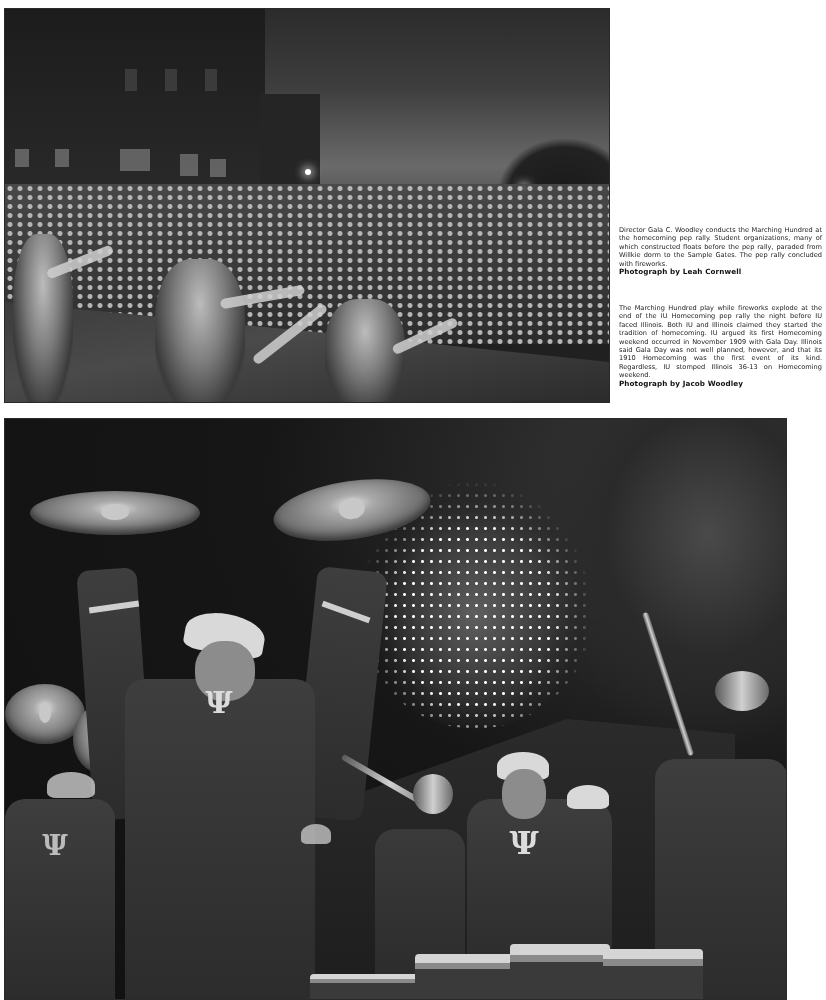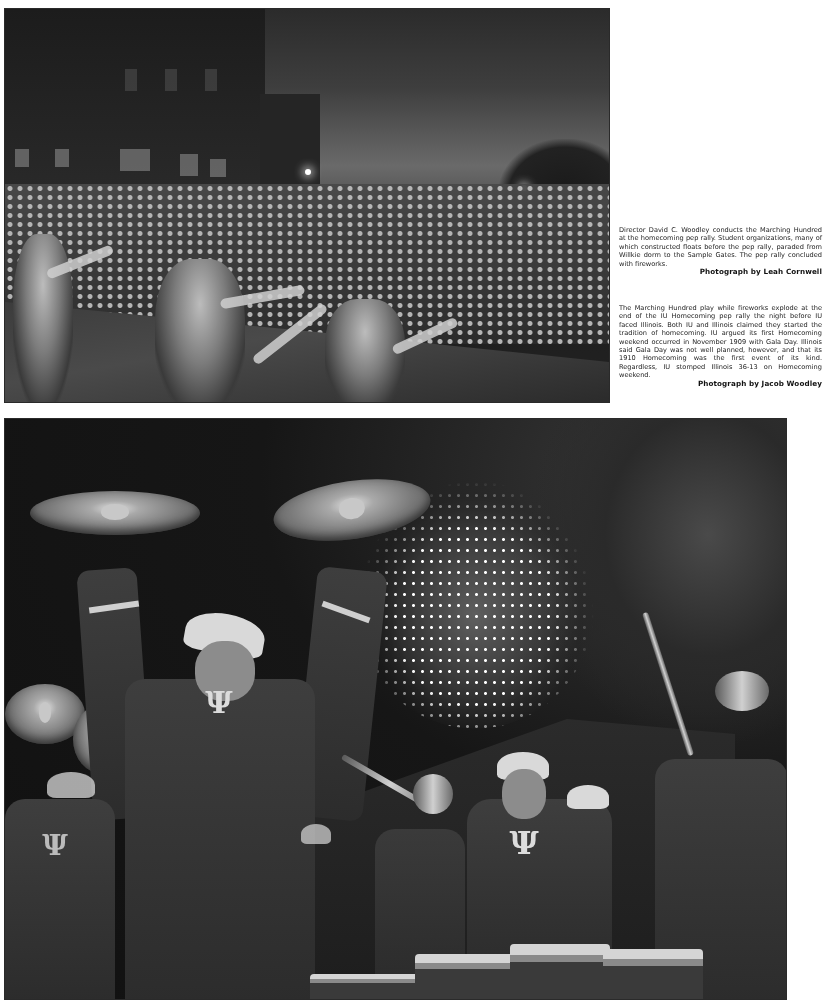--- a/index.html
+++ b/index.html
@@ -113,21 +113,21 @@
 
     
     .caption {
       position: absolute; left: 619px; width: 203px;
       font-family: "DejaVu Sans", sans-serif;
       font-size: 6.6px; line-height: 8.4px; color: #222;
       text-align: justify;
     }
     .caption .credit {
       display: block; font-weight: bold; font-size: 7.2px; color: #111;
-      text-align: right; letter-spacing: .1px;
+      text-align: left; letter-spacing: .1px;
     }
     #caption-1 { top: 226px; }
     #caption-2 { top: 304px; }
   </style>
 </head>
 <body>
 
 <div id="photo-top" class="photo">
   <div class="building">
     <div class="window" style="left:10px;top:140px;width:14px;height:18px;"></div>
@@ -149,21 +149,21 @@
   <div class="dancer" style="left:8px;top:225px;width:60px;height:170px;"></div>
   <div class="arm" style="left:40px;top:248px;width:70px;transform:rotate(-22deg);"></div>
   <div class="dancer" style="left:150px;top:250px;width:90px;height:150px;"></div>
   <div class="arm" style="left:215px;top:283px;width:85px;transform:rotate(-10deg);"></div>
   <div class="arm" style="left:240px;top:320px;width:90px;transform:rotate(-38deg);"></div>
   <div class="dancer" style="left:320px;top:290px;width:80px;height:110px;"></div>
   <div class="arm" style="left:385px;top:322px;width:70px;transform:rotate(-25deg);"></div>
 </div>
 
 <div id="caption-1" class="caption">
-  <span>Director David C. Woodley conducts the Marching Hundred at the homecoming pep rally. Student organizations, many of which constructed floats before the pep rally, paraded from Willkie dorm to the Sample Gates. The pep rally concluded with fireworks.</span>
+  <span>Director Gala C. Woodley conducts the Marching Hundred at the homecoming pep rally. Student organizations, many of which constructed floats before the pep rally, paraded from Willkie dorm to the Sample Gates. The pep rally concluded with fireworks.</span>
   <span class="credit">Photograph by Leah Cornwell</span>
 </div>
 
 <div id="caption-2" class="caption">
   <span>The Marching Hundred play while fireworks explode at the end of the IU Homecoming pep rally the night before IU faced Illinois. Both IU and Illinois claimed they started the tradition of homecoming. IU argued its first Homecoming weekend occurred in November 1909 with Gala Day.  Illinois said Gala Day was not well planned, however, and that its 1910 Homecoming was the first event of its kind. Regardless, IU stomped Illinois 36-13 on Homecoming weekend.</span>
   <span class="credit">Photograph by Jacob Woodley</span>
 </div>
 
 <div id="photo-bottom" class="photo">
   <div class="smoke"></div>

